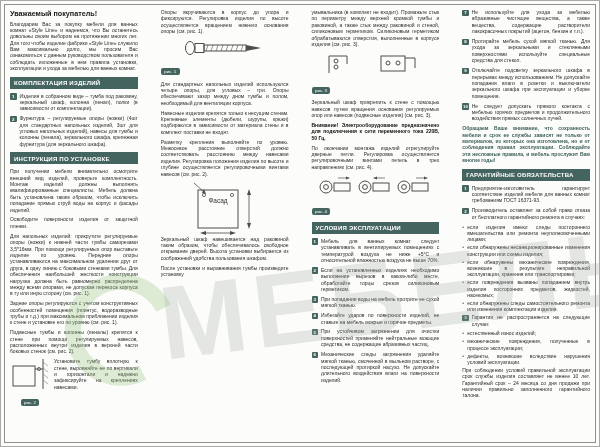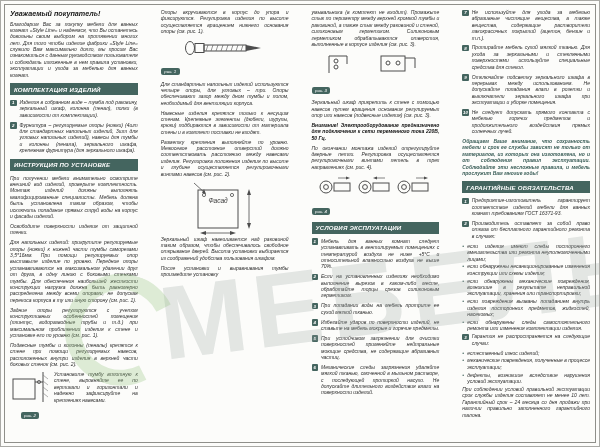--- a/index.html
+++ b/index.html
@@ -1,20 +1,20 @@
 <!DOCTYPE html>
 <html><head>
 <meta charset="utf-8">
 <style>
   * { box-sizing: border-box; }
   html,body { margin:0; padding:0; background:#d8d8d4; font-family:"Liberation Sans","DejaVu Sans",sans-serif; }
   .page { position:relative; width:600px; height:447px; background:#fcfcfa; overflow:hidden;
           border:1px solid #a9a9a5; padding:8px 9px; }
   .frame { position:absolute; inset:3px; border:1px solid #8f8f8a; pointer-events:none; }
-  .cols { position:relative; display:flex; gap:23px; height:100%; z-index:2;font-style:italic; }
+  .cols { position:relative; display:flex; gap:23px; height:100%; z-index:2; }
   .col { flex:1 1 0; min-width:0; }
   p { margin:0 0 3.5px; font-size:5px; line-height:1.28; color:#2c2c2c; text-align:justify; }
   .h1 { font-size:7.2px; font-weight:bold; margin:0 0 2.5px; color:#171717; }
   .secbar { background:#44655f; color:#ffffff; font-weight:bold; font-size:6.1px;
             padding:2.5px 4px; margin:5px 0 4px; letter-spacing:.2px; }
   .item { display:flex; margin-bottom:3.5px; }
   .badge { flex:0 0 auto; width:6.5px; height:6.5px; background:#44655f; color:#fff;
            font-size:4.4px; font-weight:bold; display:flex; align-items:center; justify-content:center;
            margin:.5px 3px 0 0; border-radius:1px; }
   .item p { margin:0; flex:1; }

